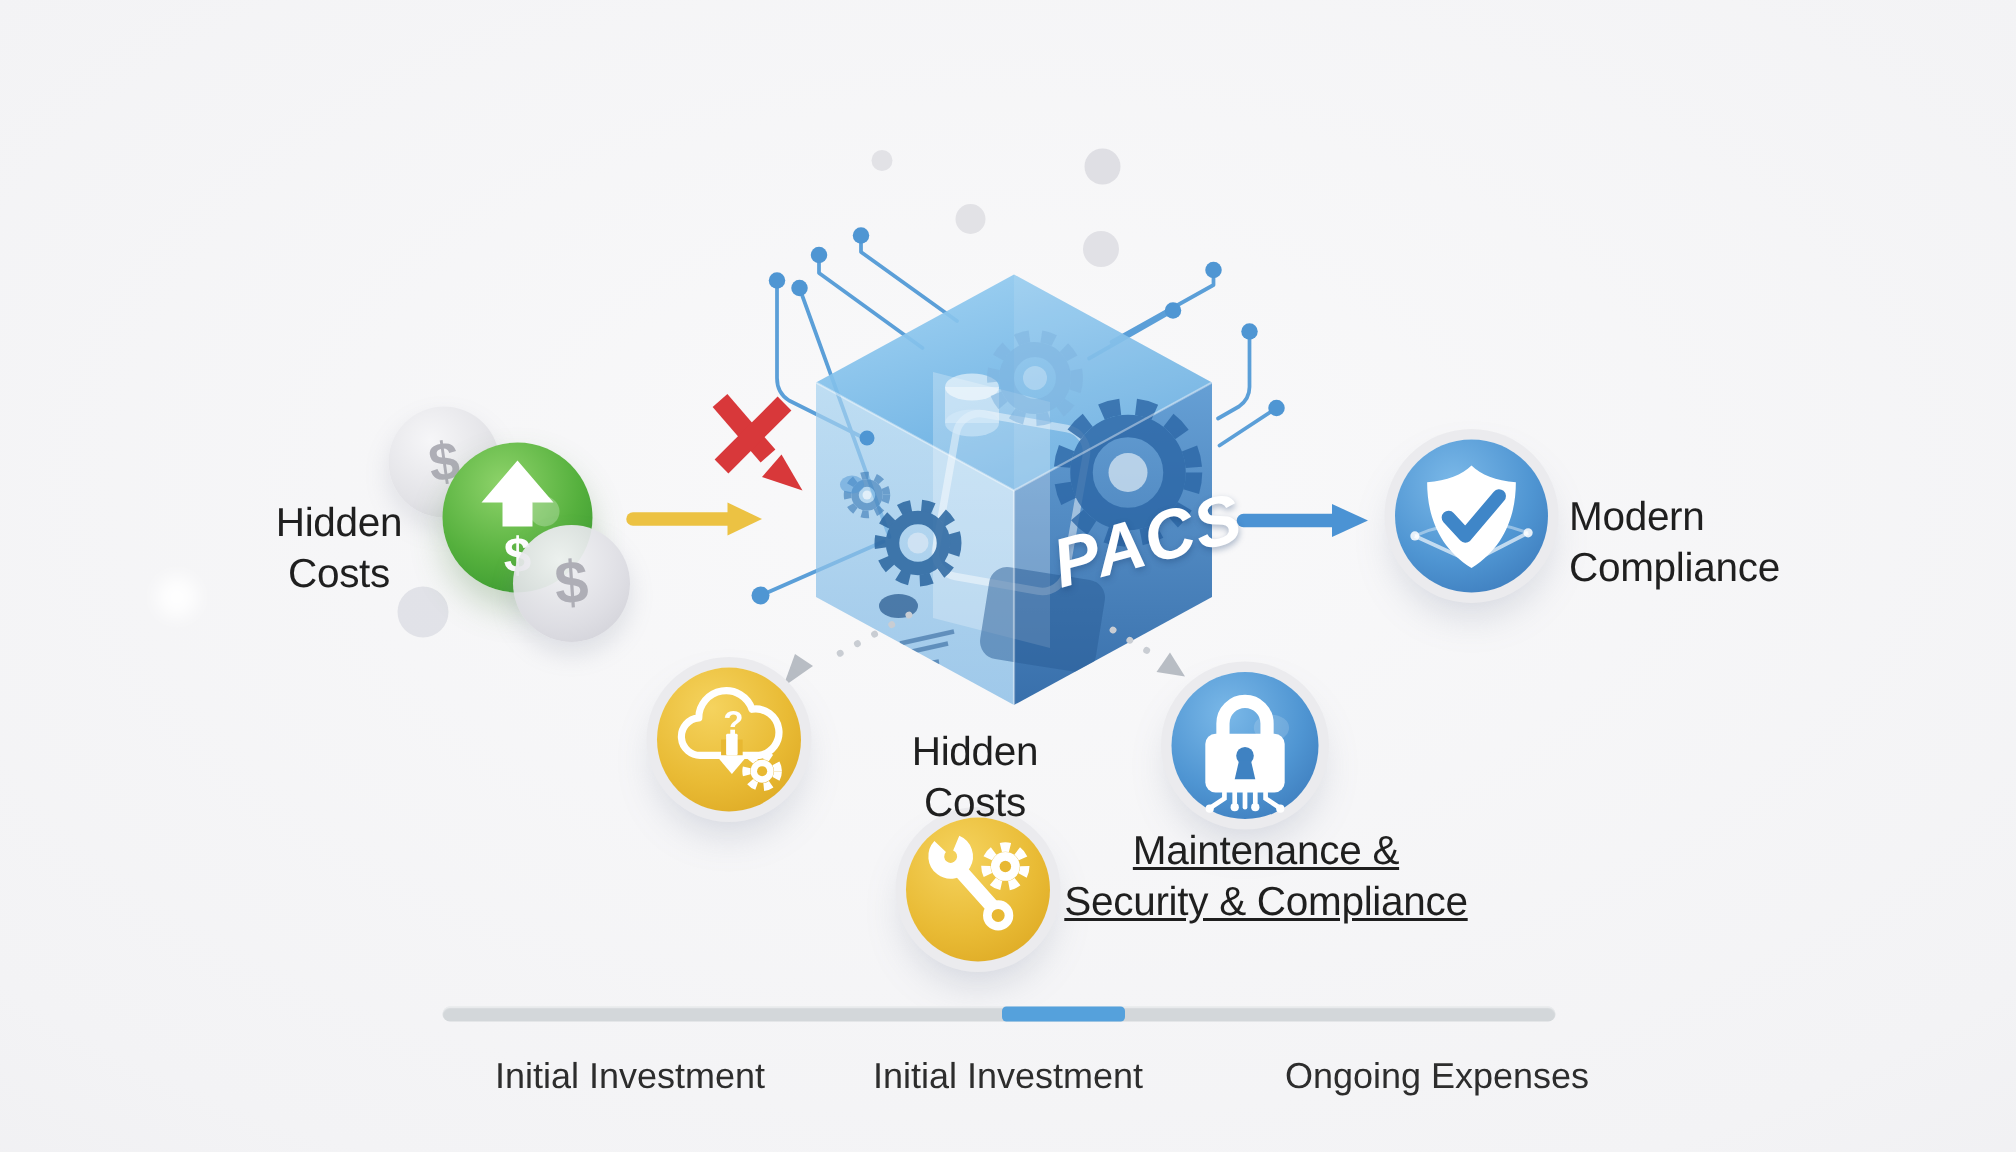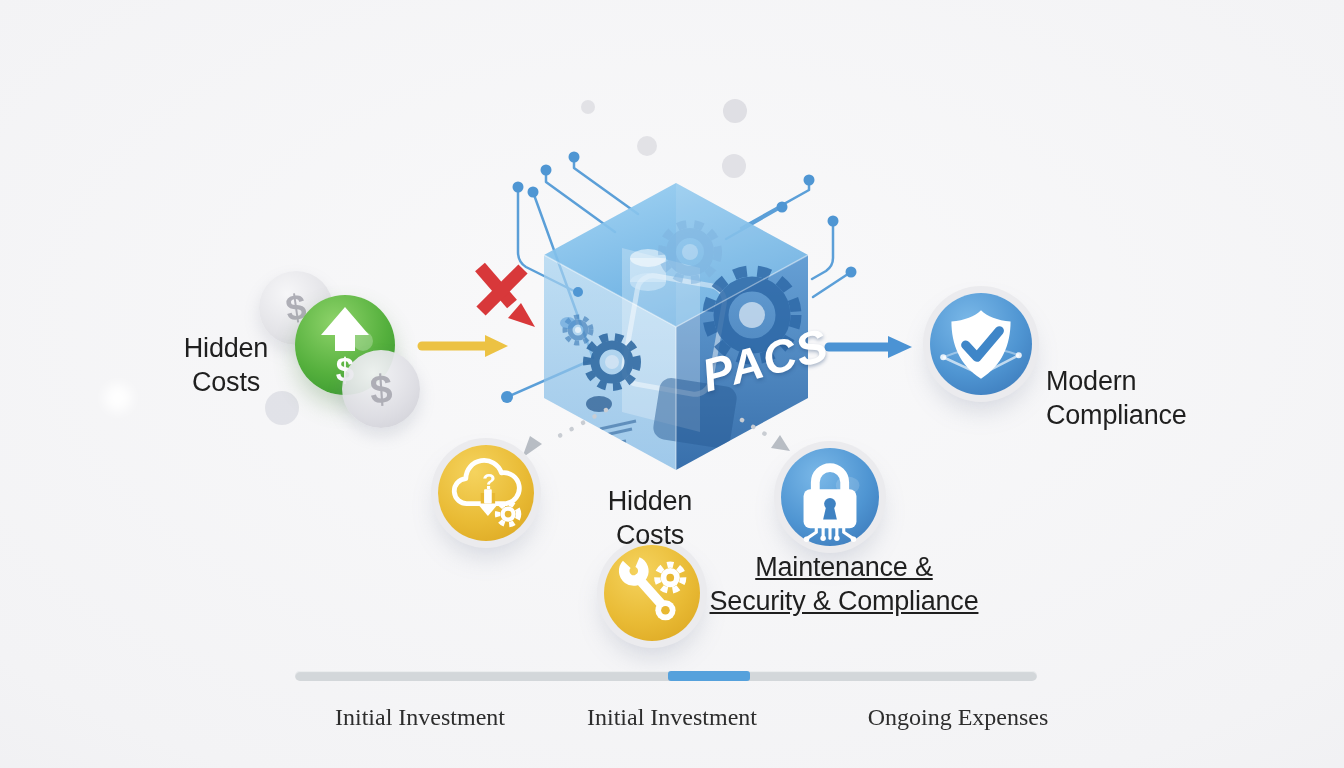--- a/index.html
+++ b/index.html
@@ -10,21 +10,21 @@
   }
   #stage *{box-sizing:border-box;}
   svg{display:block;}
   .decor{position:absolute;left:0;top:0;z-index:1;}
 
   
   .label{position:absolute;z-index:5;font-size:27px;line-height:34px;letter-spacing:-0.2px;color:#1f1f1f;text-align:center;}
   .label.align-left{text-align:left;}
   .label span{display:block;}
   .lbl-upfront{left:140px;top:331px;width:172px;}
-  .lbl-modern{left:1046px;top:327px;width:220px;margin-top:37px;}
+  .lbl-modern{left:1046px;top:327px;width:220px;}
   .lbl-hidden{left:570px;top:484px;width:160px;}
   .lbl-migration{left:318px;top:550px;width:300px;}
   .lbl-maintenance{left:688px;top:550px;width:312px;text-decoration:underline;}
 
   .pacs{
     position:absolute;left:686px;top:320px;width:158px;height:80px;z-index:6;
     display:flex;align-items:center;justify-content:center;
     font-size:46px;font-weight:700;font-style:italic;letter-spacing:1px;color:#ffffff;
     transform:rotate(-15deg);text-shadow:0 2px 4px rgba(25,60,110,.35);
   }
@@ -55,21 +55,21 @@
   .feature.blue{background:radial-gradient(circle at 38% 28%, #7ab8e8, #4f95d2 55%, #3672b4 100%);}
   .feat-cloud{left:438px;top:445px;width:96px;height:96px;}
   .feat-wrench{left:604px;top:545px;width:96px;height:96px;}
   .feat-lock{left:781px;top:448px;width:98px;height:98px;}
   .feat-shield{left:930px;top:293px;width:102px;height:102px;}
 
   
   .timeline-track{position:absolute;left:295px;top:671px;width:742px;height:10px;border-radius:5px;background:#d3d7da;z-index:5;
     box-shadow:inset 0 1px 1px rgba(255,255,255,.6);}
   .timeline-active{position:absolute;left:373px;top:0;width:82px;height:10px;border-radius:3px;background:#55a1dc;}
-  .timeline-label{position:absolute;top:704px;transform:translateX(-50%);font-size:24px;color:#2d2d2d;z-index:5;white-space:nowrap;font-family:Liberation Serif, serif;}
+  .timeline-label{position:absolute;top:704px;transform:translateX(-50%);font-size:24px;color:#2d2d2d;z-index:5;white-space:nowrap;}
   .tl-0{left:420px;} .tl-1{left:672px;} .tl-2{left:922px;margin-left:36px;}
 
   .glow{position:absolute;left:104px;top:384px;width:28px;height:28px;border-radius:50%;
     background:rgba(255,255,255,.9);filter:blur(6px);z-index:1;}
 </style>
 </head>
 <body>
 
 <div id="stage">
 

